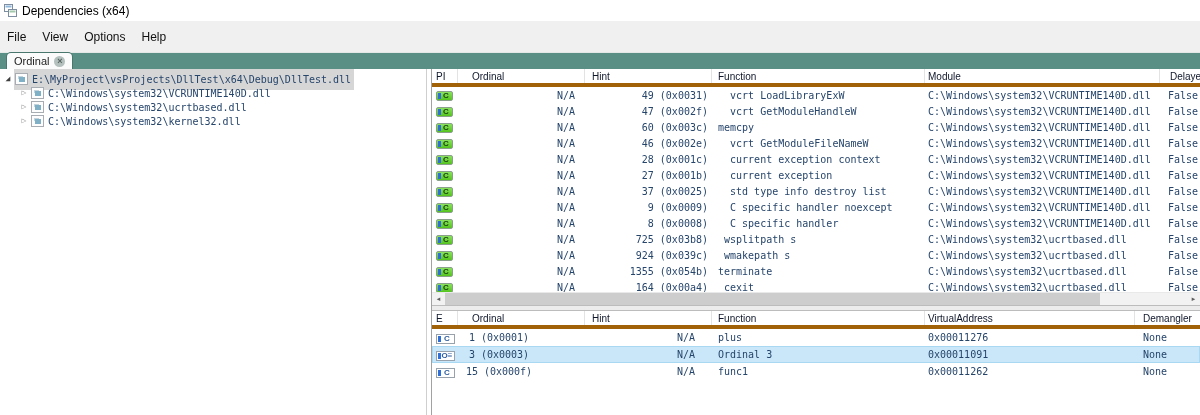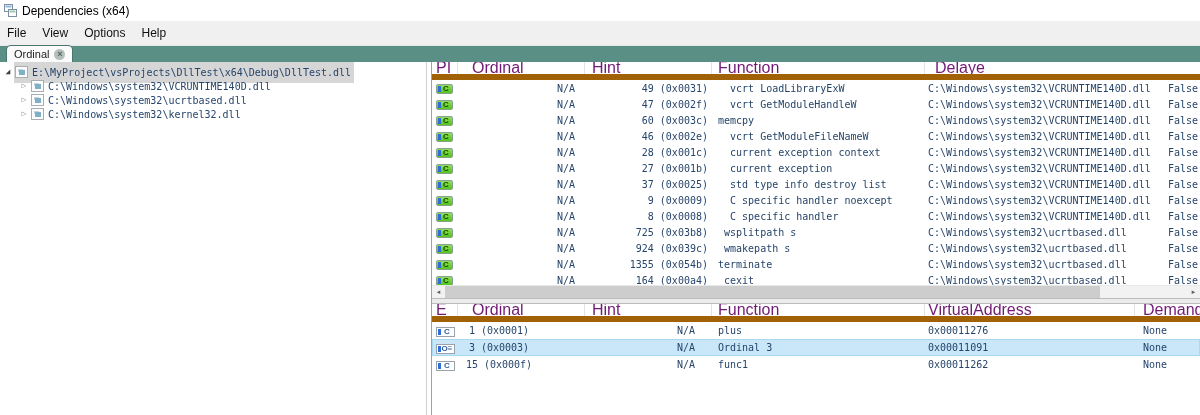--- a/index.html
+++ b/index.html
@@ -6,21 +6,21 @@
   body { font-family:"Liberation Sans", sans-serif; background:#fff; }
   .app { position:relative; width:1200px; height:415px; background:#fff; overflow:hidden;
          display:flex; flex-direction:column; }
 
   
   .titlebar { height:21px; background:#ffffff; display:flex; align-items:center;
               padding-left:4px; gap:5px; flex:0 0 auto; }
   .titlebar .title { font-size:12px; color:#000; }
 
   
-  .menubar { height:24px; background:#f0f0f0; display:flex; align-items:center;
+  .menubar { height:31px; background:#f0f0f0; display:flex; align-items:center;
              font-size:12px; color:#111; flex:0 0 auto; }
   .menu-item { padding:0 8px; height:100%; display:flex; align-items:center; cursor:default; }
   .menu-item:first-child { padding-left:7px; }
 
   
   .tabstrip { height:17px; background:#598f85; border-top:1px solid #e4e8e7;
               display:flex; align-items:flex-end; flex:0 0 auto; }
   .tab { margin-left:7px; height:16px; background:#fbfbfb; border-radius:4px 4px 0 0;
          display:flex; align-items:center; gap:5px; padding:0 7px; font-size:11px; color:#222;
          box-shadow:0 0 0 1px #49776e; }
@@ -48,22 +48,22 @@
   .mod-icon::before { content:""; position:absolute; left:2px; top:2px; width:5px; height:3px;
                       background:#c3d4dc; }
   .mod-icon::after { content:""; position:absolute; right:2px; bottom:2px; width:6px; height:5px;
                      background:#7fb0c6; }
 
   
   .right-col { flex:1; display:flex; flex-direction:column; min-width:0;
                border-left:1px solid #a2a2a2; background:#fff; }
 
   
-  .grid-header { height:18px; display:flex; align-items:center; font-size:16px; color:#701a75;
-                 border-bottom:6px solid #a16207; flex:0 0 auto; background:#fff; }
+  .grid-header { height:18px; display:flex; align-items:center; font-size:10px; color:#0f172a;
+                 border-bottom:4px solid #a16207; flex:0 0 auto; background:#fff; }
   .grid-header .hcell { height:100%; display:flex; align-items:center;
                         border-right:1px solid #e3e3e3; overflow:hidden; white-space:nowrap; }
   .rows { font-family:"DejaVu Sans Mono", monospace; font-size:10px; color:#26456b; }
   .drow { height:16px; display:flex; align-items:center; white-space:nowrap; }
   .cell { overflow:hidden; white-space:nowrap; }
 
   
   .imports-panel { height:236px; flex:0 0 auto; display:flex; flex-direction:column; }
   .imports-rows { height:205px; overflow:hidden; flex:0 0 auto; }
   .c-pi  { width:26px;  flex:0 0 auto; padding-left:4px; }
@@ -196,20 +196,21 @@
     <div class="splitter"></div>
 
     <div class="right-col">
 
       <div class="imports-panel">
         <div class="grid-header">
           <span class="hcell c-pi">PI</span>
           <span class="hcell c-ord">Ordinal</span>
           <span class="hcell c-hint">Hint</span>
           <span class="hcell c-fn">Function</span>
+          <span class="hcell c-mod">Module</span>
           <span class="hcell c-del">Delaye</span>
         </div>
         <div class="rows imports-rows" id="import-rows">
   <div class="drow">
     <span class="cell c-pi">
       <span class="imp-icon">
         <i class="bar"></i>
                   <span class="icon-glyph">C</span>
       </span>
     </span>

